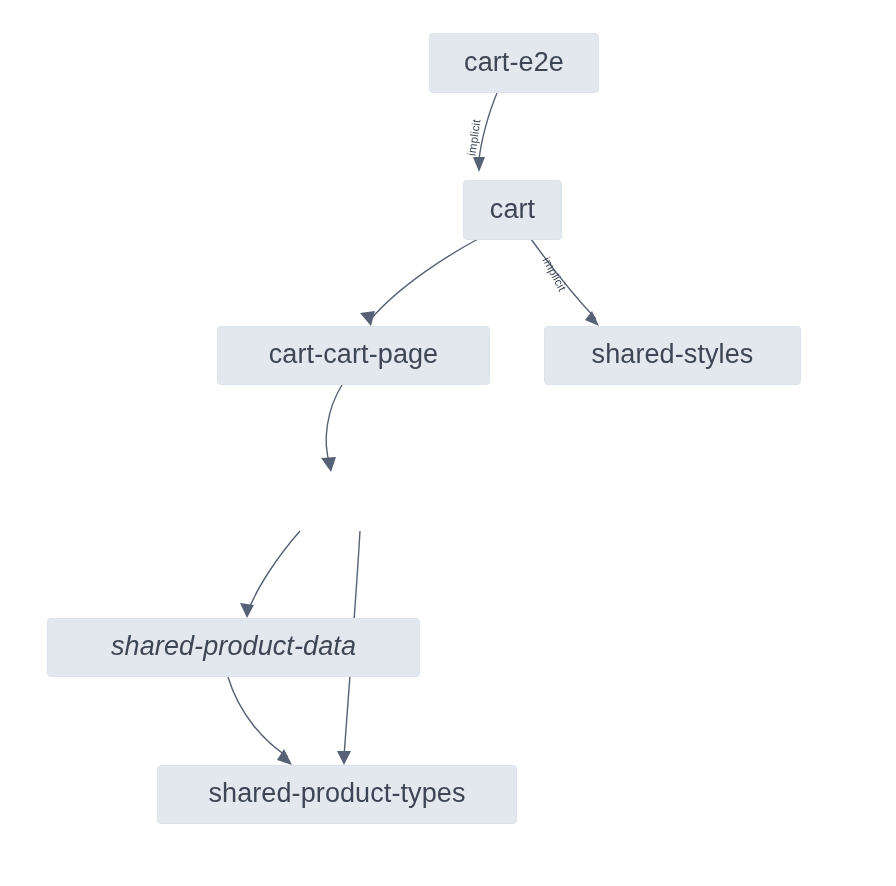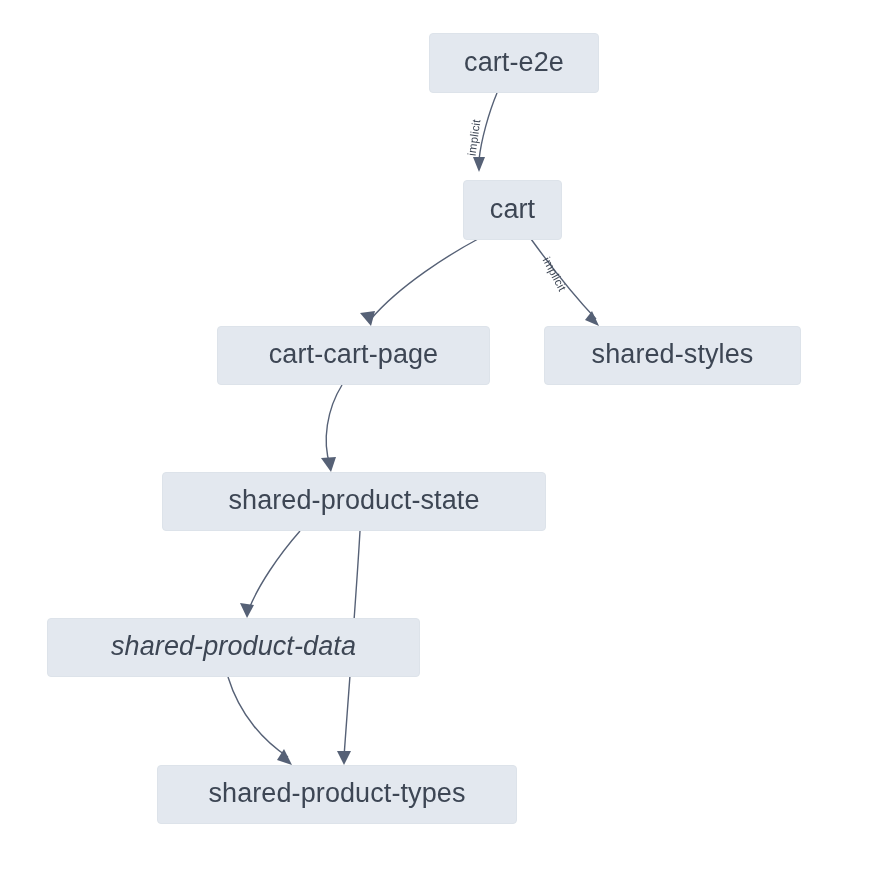--- a/index.html
+++ b/index.html
@@ -124,23 +124,20 @@
   </div>
 
   <div class="graph-node" style="left:217px; top:326px; width:273px; height:59px;">
     <span class="node-label">cart-cart-page</span>
   </div>
 
   <div class="graph-node" style="left:544px; top:326px; width:257px; height:59px;">
     <span class="node-label">shared-styles</span>
   </div>
 
-  <div class="graph-node" style="left:162px; top:472px; width:384px; height:59px;">
-    <span class="node-label">shared-product-state</span>
-  </div>
 
   <div class="graph-node layered" style="left:47px; top:618px; width:373px; height:59px;font-style:italic;">
     <span class="node-label">shared-product-data</span>
   </div>
 
   <div class="graph-node" style="left:157px; top:765px; width:360px; height:59px;">
     <span class="node-label">shared-product-types</span>
   </div>
 
 </div>

